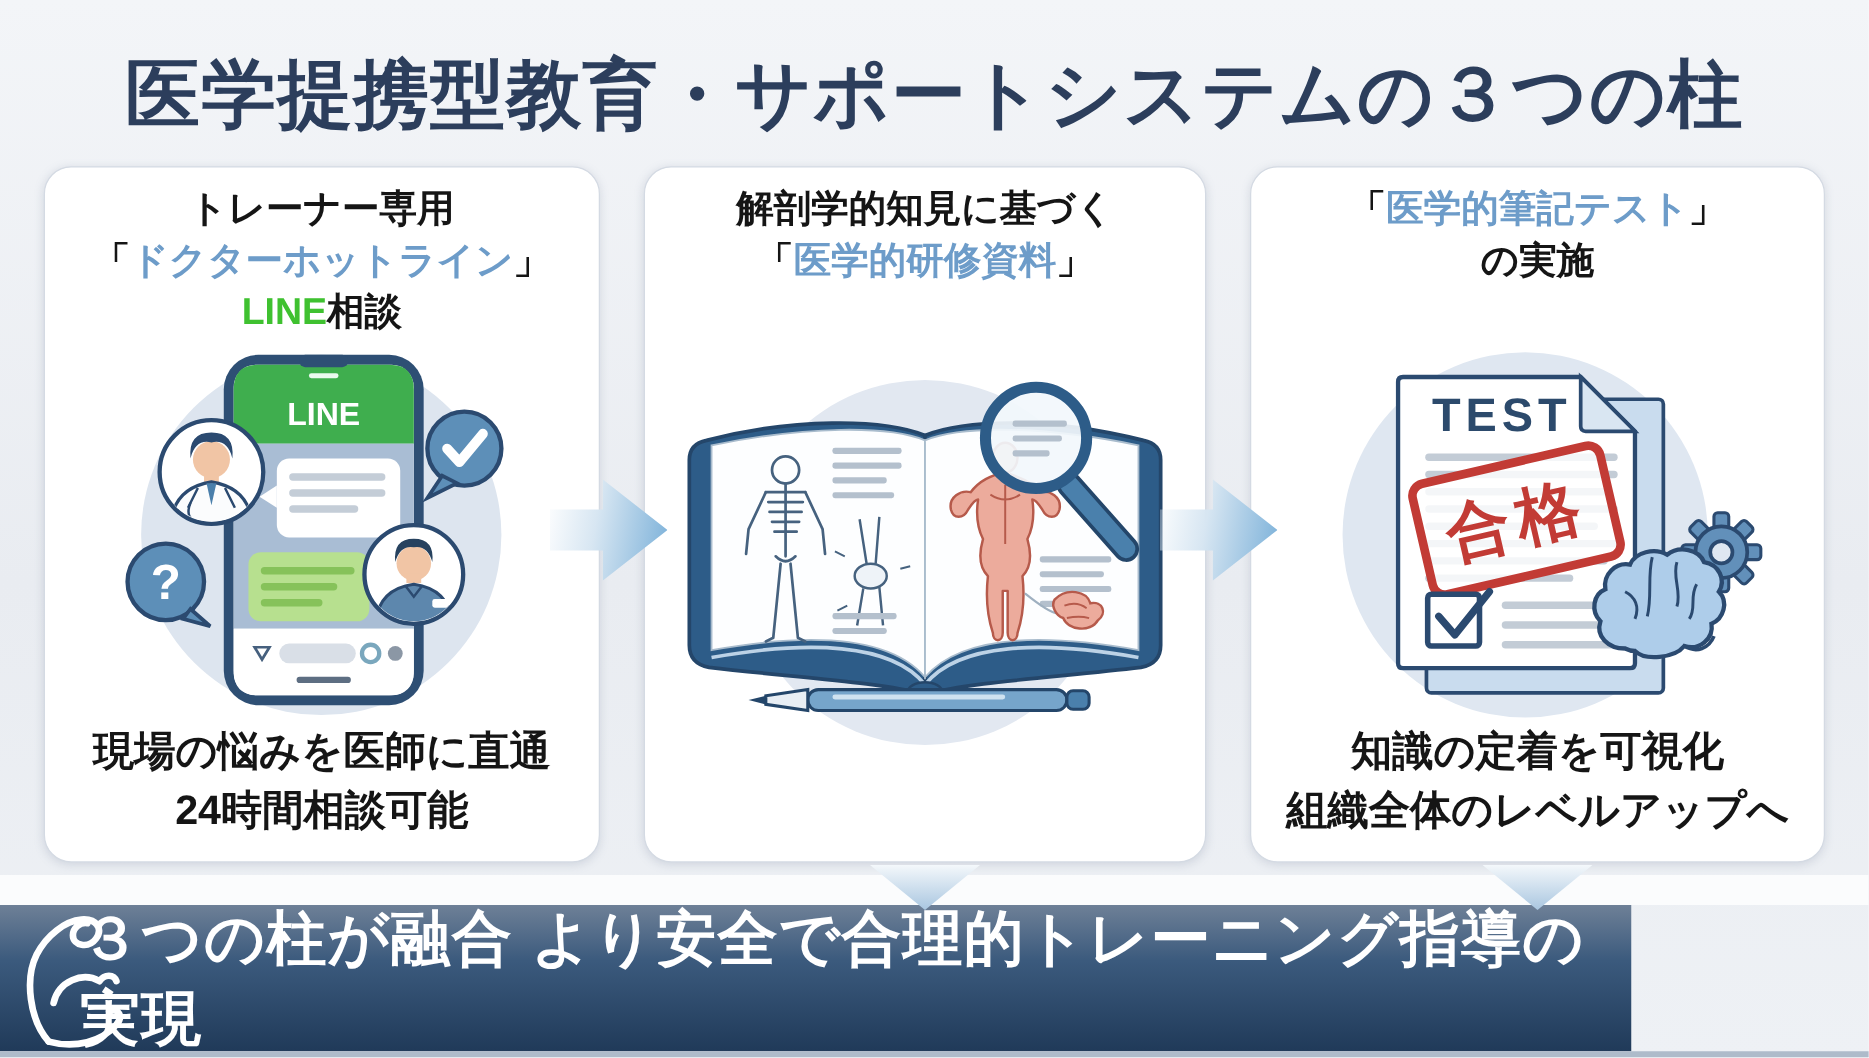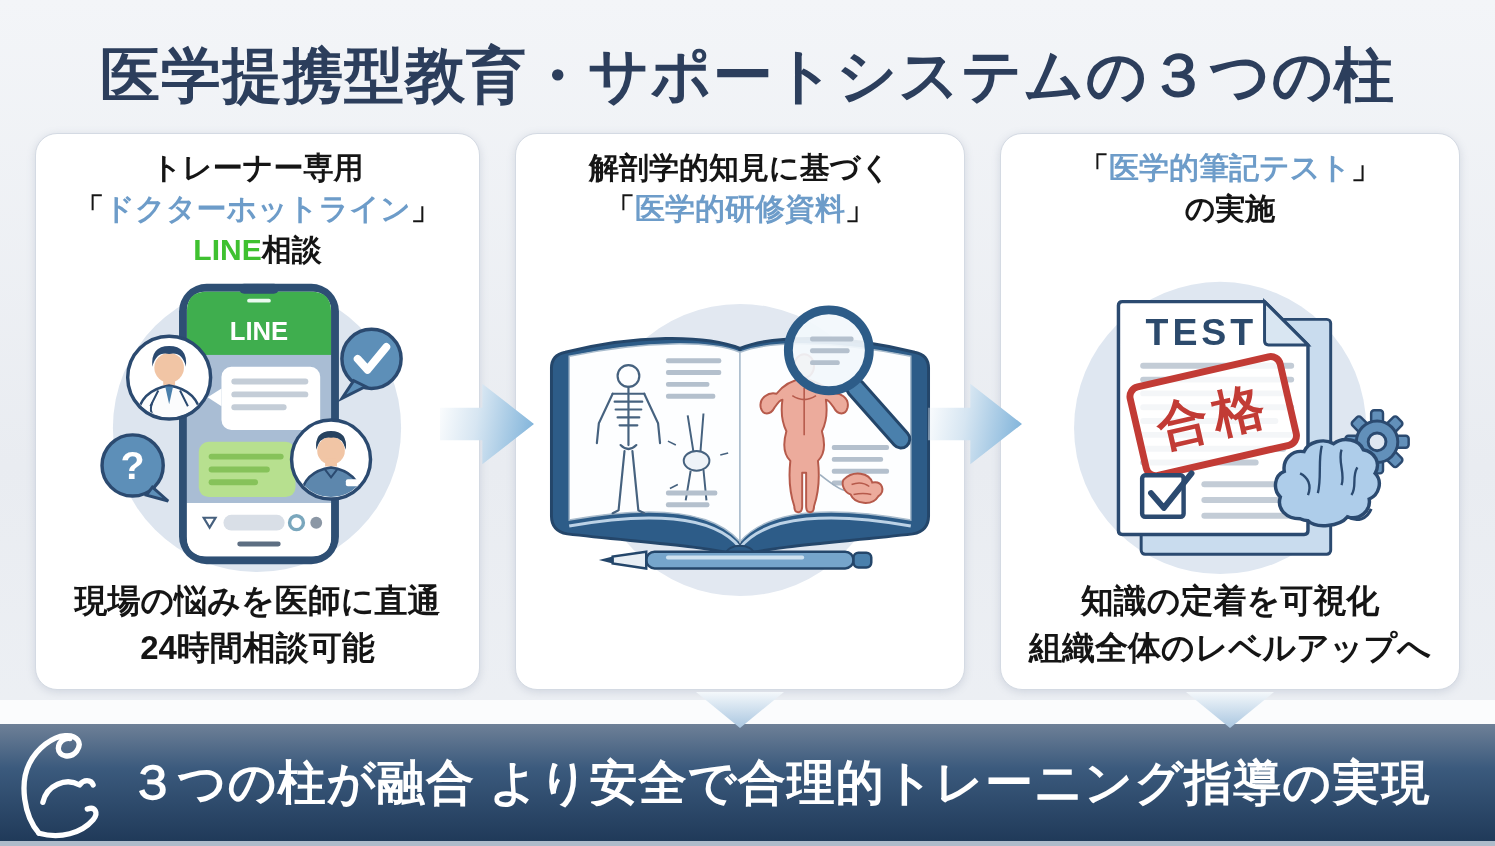--- a/index.html
+++ b/index.html
@@ -41,21 +41,21 @@
   .right-arrow-2{left:928px;}
   .pre-band{position:absolute;left:0;top:700px;width:100%;height:24px;background:#fbfcfd;}
   .down-arrow{
     position:absolute;width:88px;height:36px;top:692px;z-index:6;
     background:linear-gradient(180deg,#f4f8fb 0%,#a9c6e0 100%);
     clip-path:polygon(0 0,100% 0,50% 100%);
   }
   .down-arrow-1{left:696px;}
   .down-arrow-2{left:1186px;}
   .banner{
-    position:absolute;left:0;top:724px;width:1495px;height:117px;
+    position:absolute;left:0;top:724px;width:1305px;height:117px;
     background:linear-gradient(180deg,var(--banner-top,#6e8097) 0%,#3b5a7d 38%,var(--banner-bottom,#203a59) 100%);
     display:flex;align-items:center;justify-content:center;
   }
   .banner-bottom-band{position:absolute;left:0;top:841px;width:100%;height:5px;background:#aebbca;}
   .banner-text{color:#ffffff;font-size:48px;font-weight:700;letter-spacing:1px;padding-left:64px;}
   .bicep{position:absolute;left:10px;top:1px;}
   svg text{font-family:"Liberation Sans","DejaVu Sans",sans-serif;}
 </style>
 </head>
 <body>

